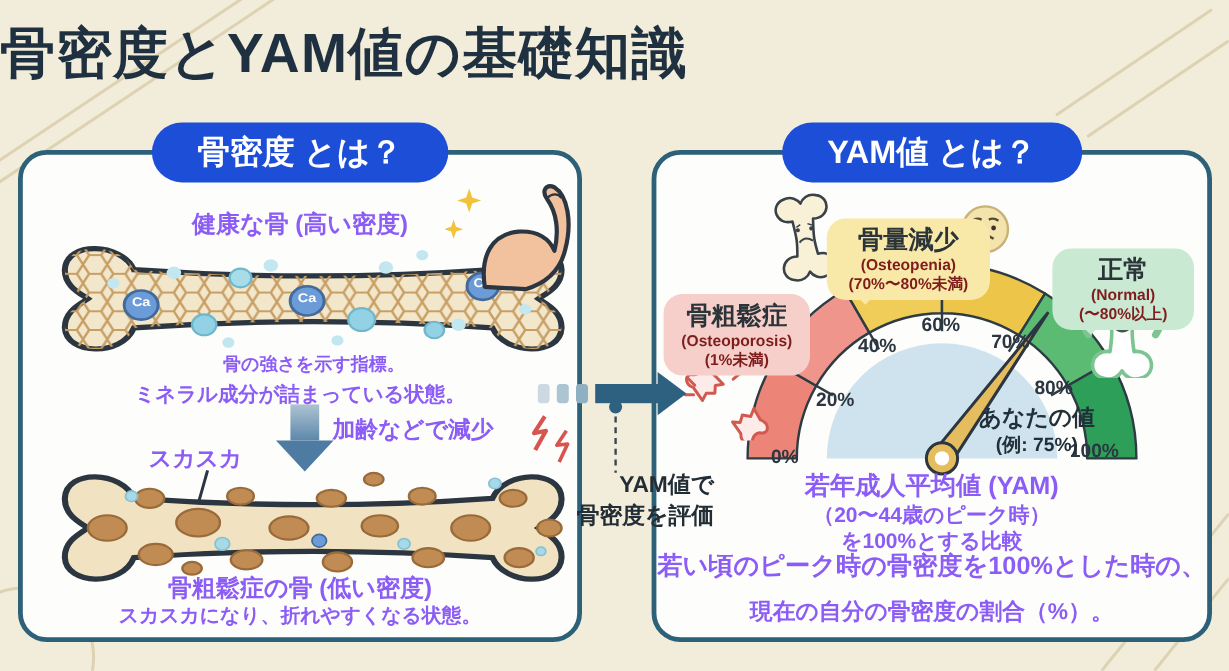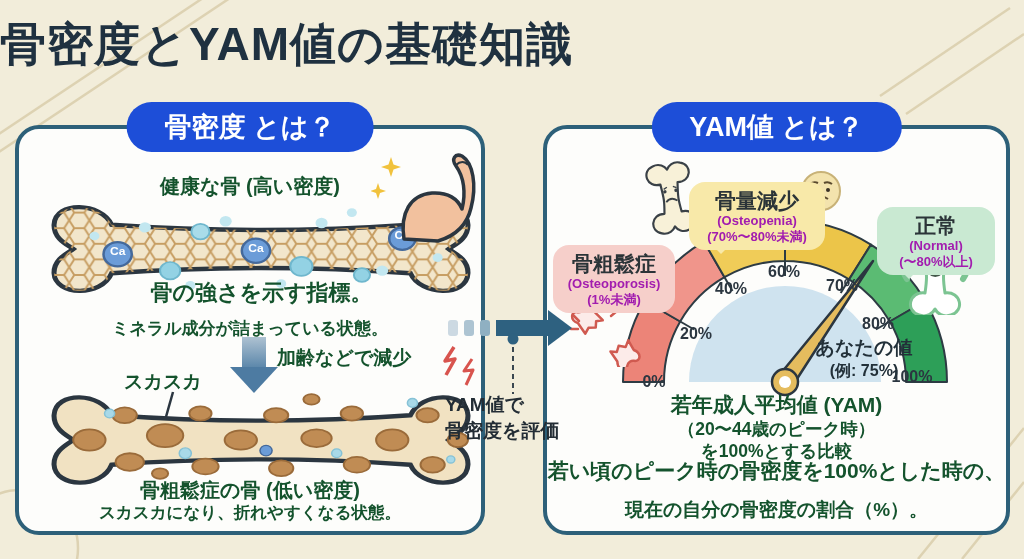--- a/index.html
+++ b/index.html
@@ -28,25 +28,25 @@
   }
   #left-panel  { left:15px;  top:125px; width:470px; height:410px; }
   #right-panel { left:543px; top:125px; width:467px; height:410px; }
 
   .pill {
     position:absolute; top:-27px; left:50%; transform:translateX(-50%);
     background:#1d4ed8; color:#fff; font-size:27px; font-weight:bold;
     padding:7px 38px; border-radius:999px; white-space:nowrap; z-index:3;
   }
 
-  .lbl { position:absolute; font-weight:bold; color:#14532d; white-space:nowrap; }
+  .lbl { position:absolute; font-weight:bold; color:#8b5cf6; white-space:nowrap; }
 
   
   .healthy-label { top:44px; left:0; width:100%; font-size:20px; }
-  .desc1 { top:149px; left:0; width:100%; font-size:22px;padding-left:23px; }
+  .desc1 { top:165px; left:0; width:100%; font-size:15px;padding-left:23px; }
   .desc2 { top:188px; left:0; width:100%; font-size:17px; }
   .aging-label { top:216px; left:258px; font-size:19px; }
   .sparse-label { top:240px; left:105px; font-size:19px; }
   .osteo-label { top:348px; left:0; width:100%; font-size:20px; }
   .osteo-desc  { top:373px; left:0; width:100%; font-size:16.5px; }
 
   .down-arrow-shaft {
     position:absolute; left:223px; top:208px; width:24px; height:30px;
     background:linear-gradient(#aec2d2,#5d88ab);
   }
@@ -54,21 +54,21 @@
     position:absolute; left:211px; top:238px; width:0; height:0;
     border-left:24px solid transparent; border-right:24px solid transparent;
     border-top:26px solid #4d7ba2;
   }
 
   
   #connector-arrow { left:448px; top:310px; z-index:2; }
   #connector-line  { left:505px; top:330px; z-index:2; }
   .connector-text {
     position:absolute; left:445px; top:392px; width:150px; z-index:2;
-    text-align:left; font-size:19px; font-weight:bold; color:#232d35;
+    text-align:right; font-size:19px; font-weight:bold; color:#232d35;
     line-height:1.35;
   }
 
   
   .tick { position:absolute; width:60px; text-align:center; font-size:16px; font-weight:bold; color:#2b3640; }
   .tick0   { left:77px;  top:244px; }
   .tick20  { left:119px; top:196px; }
   .tick40  { left:154px; top:151px; }
   .tick60  { left:207px; top:134px; }
   .tick70  { left:265px; top:148px; }
@@ -83,21 +83,21 @@
   .yam2 { top:288px; left:0; width:100%; font-size:17.5px; }
   .yam3 { top:310px; left:0; width:100%; font-size:17.5px;text-align:center; }
   .foot1 { top:328px; left:0; width:100%; font-size:21px; }
   .foot2 { top:368px; left:0; width:100%; font-size:19px; }
 
   .bubble {
     position:absolute; border-radius:16px; text-align:center;
     padding:6px 8px; line-height:1.2; z-index:2;margin-top:20px;
   }
   .bubble .t  { font-weight:bold; font-size:21px; color:#2b3438; }
-  .bubble .s  { font-weight:bold; font-size:13px; color:#a21caf; }
+  .bubble .s  { font-weight:bold; font-size:13px; color:#7f1d1d; }
   .bubble.pink   { left:6px;   top:96px; width:122px; background:#f6cfca; }
   .bubble.yellow { left:142px; top:33px; width:136px; background:#f8e9a9; }
   .bubble.green  { left:330px; top:58px; width:118px; background:#c9e9d2; }
   .bubble.yellow:after, .bubble.green:after {
     content:""; position:absolute; bottom:-12px; left:24px;
     border:8px solid transparent; border-top:12px solid inherit;
   }
   .bubble.yellow:after { border-top-color:#f8e9a9; }
   .bubble.green:after  { border-top-color:#c9e9d2; }
 </style>

